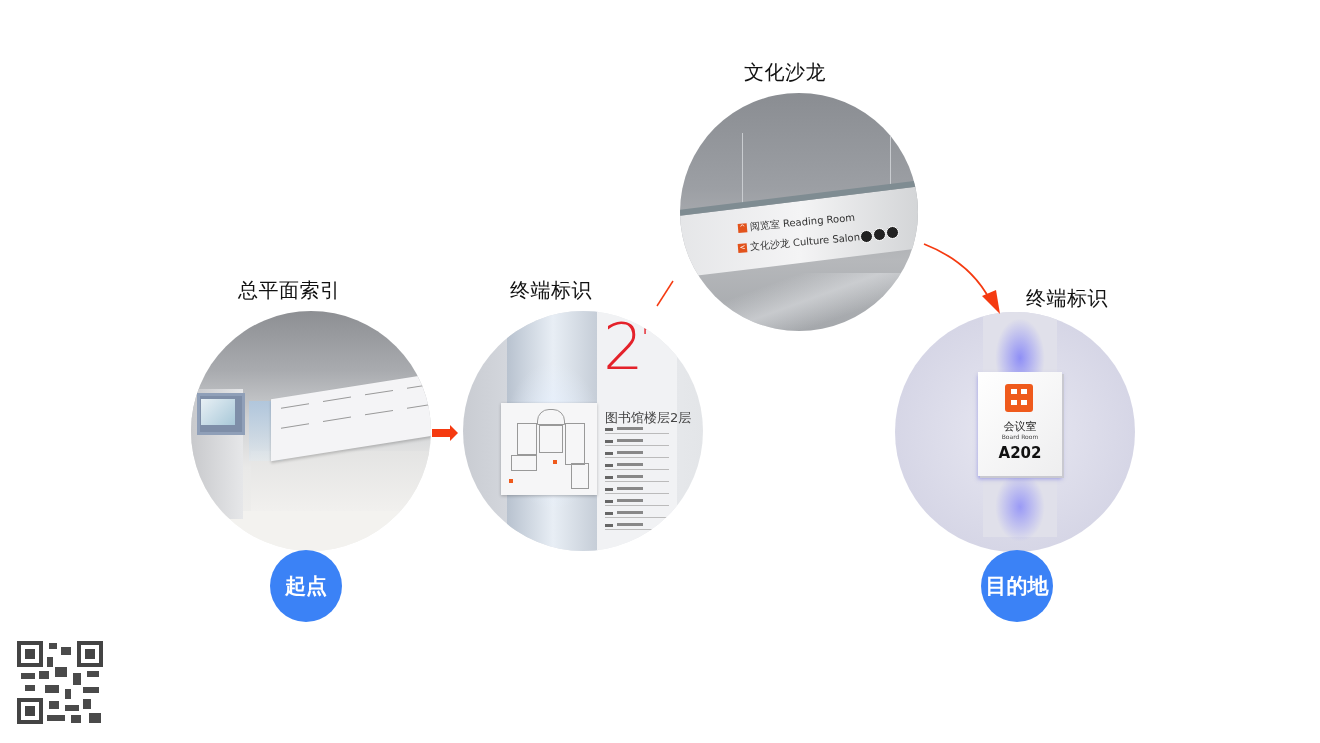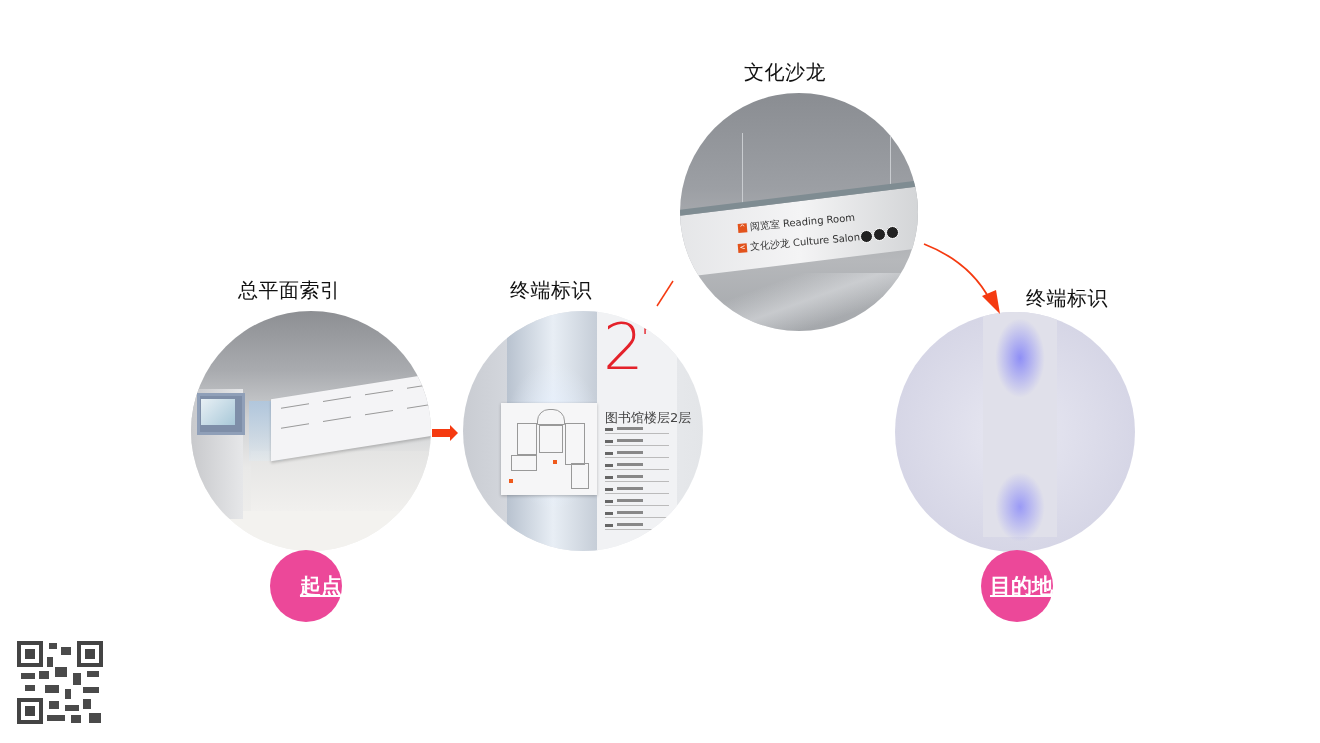--- a/index.html
+++ b/index.html
@@ -52,21 +52,21 @@
     #c4 .glow1 { position: absolute; left: 100px; top: 6px; width: 50px; height: 80px; border-radius: 50%; background: radial-gradient(ellipse, #8f8ff6, rgba(180,180,240,0) 70%); }
     #c4 .glow2 { position: absolute; left: 100px; top: 160px; width: 50px; height: 70px; border-radius: 50%; background: radial-gradient(ellipse, #9a9af6, rgba(180,180,240,0) 70%); }
     #c4 .plate { position: absolute; left: 83px; top: 60px; width: 84px; height: 104px; background: linear-gradient(135deg,#ffffff,#eeeeef); box-shadow: 2px 2px 0 #c9c9d0, 0 3px 4px rgba(90,90,220,0.5); }
     #c4 .icon { position: absolute; left: 27px; top: 12px; width: 28px; height: 28px; background: #ef5a1c; border-radius: 3px; }
     #c4 .icon i { position: absolute; width: 6px; height: 5px; background: #fff; }
     #c4 .cn { position: absolute; left: 0; width: 84px; text-align: center; top: 47px; font-size: 11px; color: #222; }
     #c4 .en { position: absolute; left: 0; width: 84px; text-align: center; top: 61px; font-size: 6px; color: #444; }
     #c4 .num { position: absolute; left: 0; width: 84px; text-align: center; top: 72px; font-size: 15px; font-weight: bold; color: #111; }
 
     
-    .badge { position: absolute; width: 72px; height: 72px; border-radius: 50%; background: #ec4899; color: #fff; font-size: 21px; text-align: right; line-height: 72px; font-weight: bold; text-decoration: underline; }
+    .badge { position: absolute; width: 72px; height: 72px; border-radius: 50%; background: #3b82f6; color: #fff; font-size: 21px; text-align: center; line-height: 72px; font-weight: bold; }
 
     
     .arrow-right { position: absolute; left: 432px; top: 429px; width: 18px; height: 8px; background: #f53a10; }
     .arrow-right::after { content: ""; position: absolute; right: -8px; top: -4px; border-left: 8px solid #f53a10; border-top: 8px solid transparent; border-bottom: 8px solid transparent; }
     svg.conn { position: absolute; left: 0; top: 0; }
 
     
     .qr { position: absolute; left: 17px; top: 641px; width: 86px; height: 83px; background: #fff; }
     .qr .finder { position: absolute; width: 18px; height: 18px; border: 4px solid #444; background: #fff; }
     .qr .finder::after { content: ""; position: absolute; left: 4px; top: 4px; width: 10px; height: 10px; background: #444; }
@@ -169,20 +169,31 @@
   </div>
   <div class="ico" style="left:180px; top:137px;"></div>
   <div class="ico" style="left:193px; top:135px;"></div>
   <div class="ico" style="left:206px; top:133px;"></div>
 </div>
 
 <div class="circle" id="c4">
   <div class="strip"></div>
   <div class="glow1"></div>
   <div class="glow2"></div>
+  <div class="plate">
+    <div class="icon">
+      <i style="left:6px; top:5px;"></i>
+        <i style="left:16px; top:5px;"></i>
+      <i style="left:6px; top:16px;"></i>
+        <i style="left:16px; top:16px;"></i>
+    </div>
+    <div class="cn">会议室</div>
+    <div class="en">Board Room</div>
+    <div class="num">A202</div>
+  </div>
 </div>
 
 <svg class="conn" width="1320" height="743">
   <line x1="657" y1="306" x2="673" y2="281" stroke="#f53a10" stroke-width="1.5"></line>
   <path d="M 924 244 Q 970 262 990 300" fill="none" stroke="#f53a10" stroke-width="1.8"></path>
   <polygon points="982,296 996,290 1000,314" fill="#f53a10"></polygon>
 </svg>
 
 <div class="badge" style="left:270px; top:550px;">起点</div>
 <div class="badge" style="left:981px; top:550px;">目的地</div>

